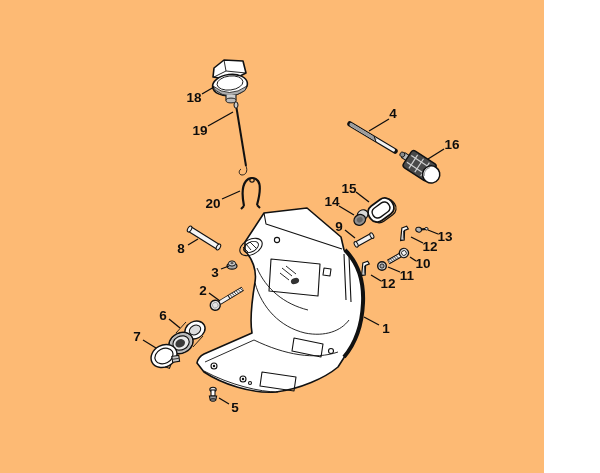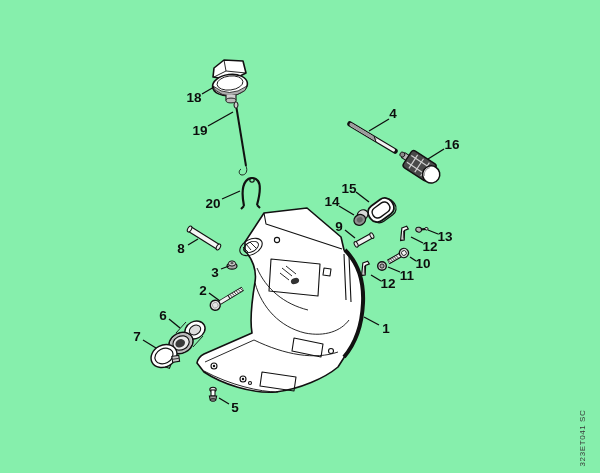--- a/index.html
+++ b/index.html
@@ -1,16 +1,16 @@
 <!DOCTYPE html>
 <html><head>
 <meta charset="utf-8">
 <style>
   html,body{margin:0;padding:0;background:#fff;}
-  .stage{position:relative;width:600px;height:473px;background:#86efac;overflow:hidden;
+  .stage{position:relative;width:544px;height:473px;background:#fdba74;overflow:hidden;
          font-family:"Liberation Sans",sans-serif;}
   svg{display:block;}
   .outline{fill:#ffffff;stroke:#111;stroke-width:1.6;stroke-linejoin:round;}
   .det{fill:none;stroke:#111;stroke-width:1.1;stroke-linejoin:round;}
   .thin{fill:none;stroke:#111;stroke-width:0.9;}
   .callout-num{font-family:"Liberation Sans",sans-serif;font-weight:bold;font-size:13.5px;
                fill:#0d0d0d;text-anchor:middle;dominant-baseline:central;}
   .leader{stroke:#0d0d0d;stroke-width:1.3;}
   .code-text{font-family:"Liberation Sans",sans-serif;font-size:8px;fill:#3a3a3a;
              letter-spacing:0.6px;text-anchor:middle;}

